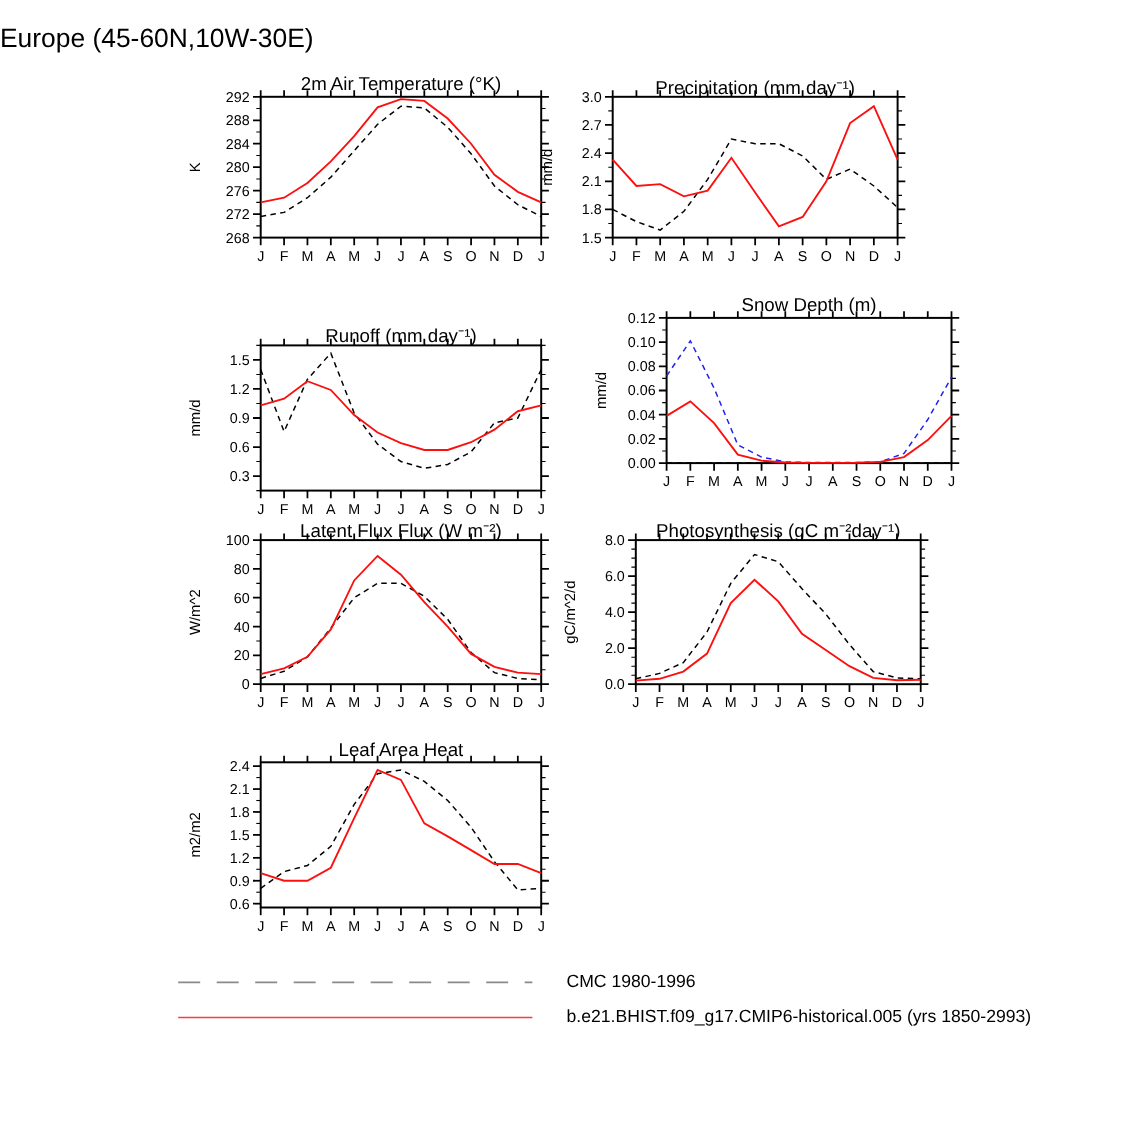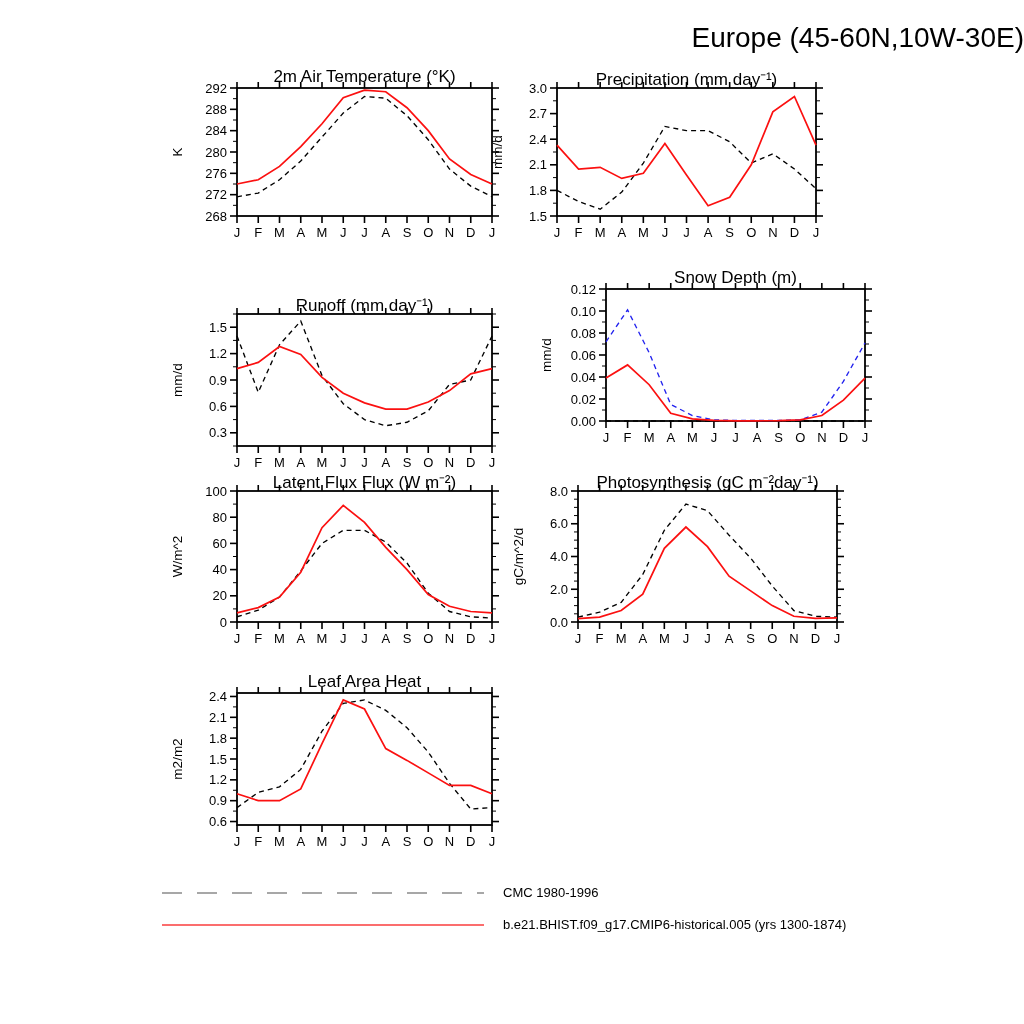--- a/index.html
+++ b/index.html
@@ -1,35 +1,35 @@
 <!DOCTYPE html>
 <html><head>
 <meta charset="utf-8">
 <style>
   html,body{margin:0;padding:0;}
   body{
     width:1024px;height:1024px;background:#ffffff;position:relative;
     font-family:"Liberation Sans", sans-serif;color:#000;overflow:hidden;
   }
   .figure-title{
-    position:absolute;top:22px;left:0;width:1024px;text-align:right;
-    font-size:28px;letter-spacing:0px;
+    position:absolute;top:22px;left:0;width:1024px;text-align:left;
+    font-size:24px;letter-spacing:0px;
   }
   .panel{position:absolute;}
   .ptitle{
     position:absolute;top:3px;left:75px;text-align:center;
     font-size:17px;white-space:nowrap;
   }
   svg text{font-family:"Liberation Sans", sans-serif;}
   .legend{position:absolute;left:160px;top:877px;width:860px;}
   .legend-row{position:relative;height:32px;}
   .legend-row svg{position:absolute;left:0;top:0;}
   .legend-label{
-    position:absolute;left:343px;top:0;line-height:32px;
-    font-size:13px;white-space:nowrap;
+    position:absolute;left:355px;top:0;line-height:32px;
+    font-size:16px;white-space:nowrap;
   }
 </style>
 </head>
 <body>
 
 <div class="figure-title">Europe (45-60N,10W-30E)</div>
 
 <div class="panel" style="left: 162px; top: 64px; width: 355px; height: 186px;">
   <div class="ptitle" style="width: 255px;">2m Air Temperature (°K)</div>
   <svg width="355" height="186">
@@ -593,15 +593,15 @@
   <div class="legend-row">
     <svg width="326" height="32">
         <line x1="2" y1="16" x2="324" y2="16" stroke="#8a8a8a" stroke-width="1.6" stroke-dasharray="20,15"></line>
       </svg>
     <span class="legend-label">CMC 1980-1996</span>
   </div>
   <div class="legend-row">
     <svg width="326" height="32">
         <line x1="2" y1="16" x2="324" y2="16" stroke="#fa3c3c" stroke-width="1.3"></line>
       </svg>
-    <span class="legend-label">b.e21.BHIST.f09_g17.CMIP6-historical.005 (yrs 1300-1874)</span>
+    <span class="legend-label">b.e21.BHIST.f09_g17.CMIP6-historical.005 (yrs 1850-2993)</span>
   </div>
 </div>
 
 </body></html>

